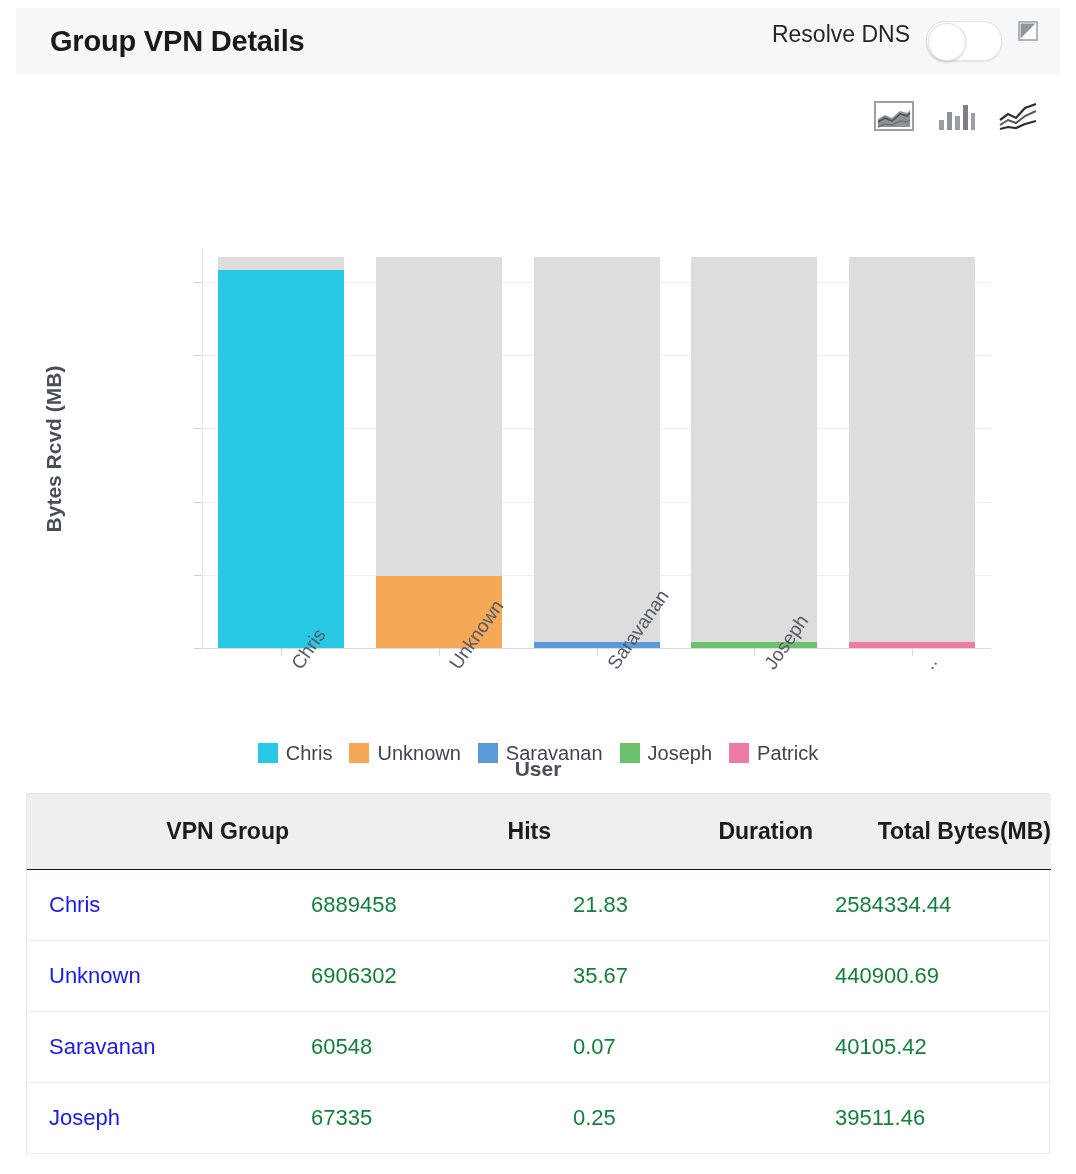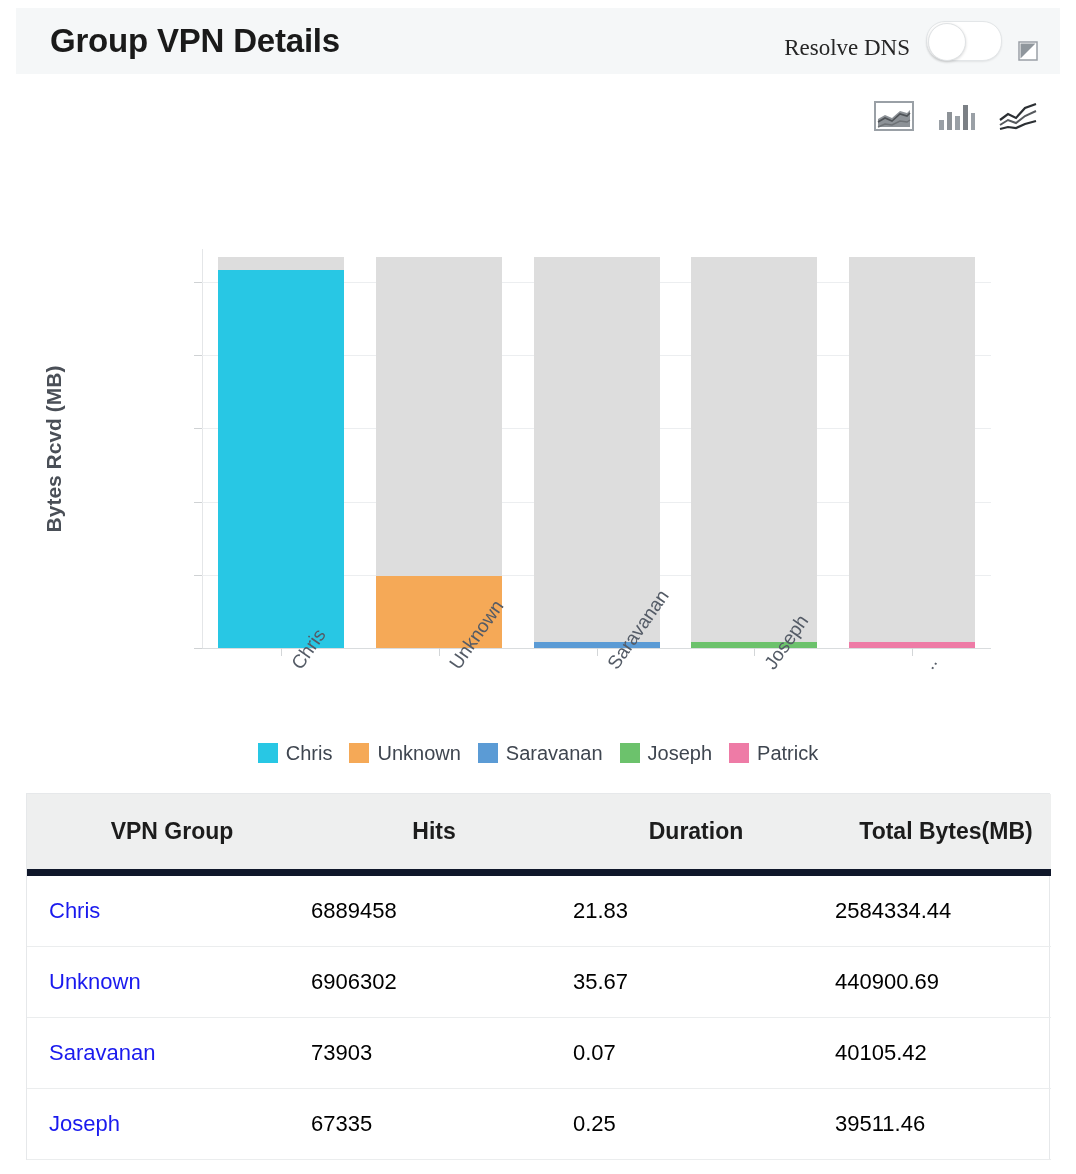--- a/index.html
+++ b/index.html
@@ -29,32 +29,31 @@
   .card-header {
     position: relative;
     height: 66px;
     background: #f5f7f8;
     display: flex;
     align-items: center;
     box-sizing: border-box;
     padding: 0 22px 0 34px;
   }
   .card-title {
-    font-size: 33px;
+    font-size: 29px;
     font-weight: bold;
     color: #1a1a1a;
     letter-spacing: -0.2px;
     white-space: nowrap;
   }
   .header-right {
     margin-left: auto;
     display: flex;
-    align-items: flex-end;
+    align-items: flex-start;
     gap: 16px;
-    font-family: Liberation Serif, serif;
   }
   .dns-label {
     font-size: 23px;
     color: #262626;
     font-weight: normal;
     white-space: nowrap;
   }
   .toggle {
     position: relative;
     width: 74px;
@@ -239,31 +238,31 @@
     border-bottom: none;
     box-sizing: border-box;
   }
   table.vpn-table {
     width: 100%;
     border-collapse: collapse;
     table-layout: fixed;
   }
   table.vpn-table thead th {
     background: #eeefef;
-    text-align: center;
+    text-align: right;
     font-size: 23px;
     font-weight: bold;
     color: #1c1c1c;
     padding: 24px 0 24px 28px;
-    border-bottom: 7px solid #0f172a;
+    border-bottom: 1px solid #0f172a;
     box-sizing: border-box;
   }
   table.vpn-table tbody td {
     font-size: 22px;
-    color: #000000;
+    color: #15803d;
     padding: 22px 0 22px 22px;
     border-bottom: 1px solid #ebedee;
     box-sizing: border-box;
   }
   table.vpn-table tbody td.link {
     color: #1a1aee;
     cursor: pointer;
   }
   col.c1 { width: 262px; }
   col.c2 { width: 262px; }
@@ -352,20 +351,21 @@
           </div>
           <div class="xtick-mark" style="left: 552.3px;"></div>
           <div class="xtick-label" style="left: 558.3px;">Joseph</div>
           <div class="bar-col" style="left: 647.1px; width: 126px;">
             <div class="bar-track" style="background: rgb(221, 221, 221);"></div>
             <div class="bar-value" style="height: 6px; background: rgb(238, 123, 166);"></div>
           </div>
           <div class="xtick-mark" style="left: 710.1px;"></div>
           <div class="xtick-label" style="left: 716.1px;">..</div>
         </div>
+      <div class="x-axis-title">User</div>
     </div>
 
     <div class="legend" id="legend">
         <div class="legend-item">
           <span class="legend-swatch" style="background: rgb(40, 199, 228);"></span>
           <span class="legend-label">Chris</span>
         </div>
         <div class="legend-item">
           <span class="legend-swatch" style="background: rgb(245, 169, 87);"></span>
           <span class="legend-label">Unknown</span>
@@ -408,21 +408,21 @@
               <td>2584334.44</td>
             </tr>
             <tr>
               <td class="link">Unknown</td>
               <td>6906302</td>
               <td>35.67</td>
               <td>440900.69</td>
             </tr>
             <tr>
               <td class="link">Saravanan</td>
-              <td>73903</td>
+              <td>60548</td>
               <td>0.07</td>
               <td>40105.42</td>
             </tr>
             <tr>
               <td class="link">Joseph</td>
               <td>67335</td>
               <td>0.25</td>
               <td>39511.46</td>
             </tr>
           </tbody>

